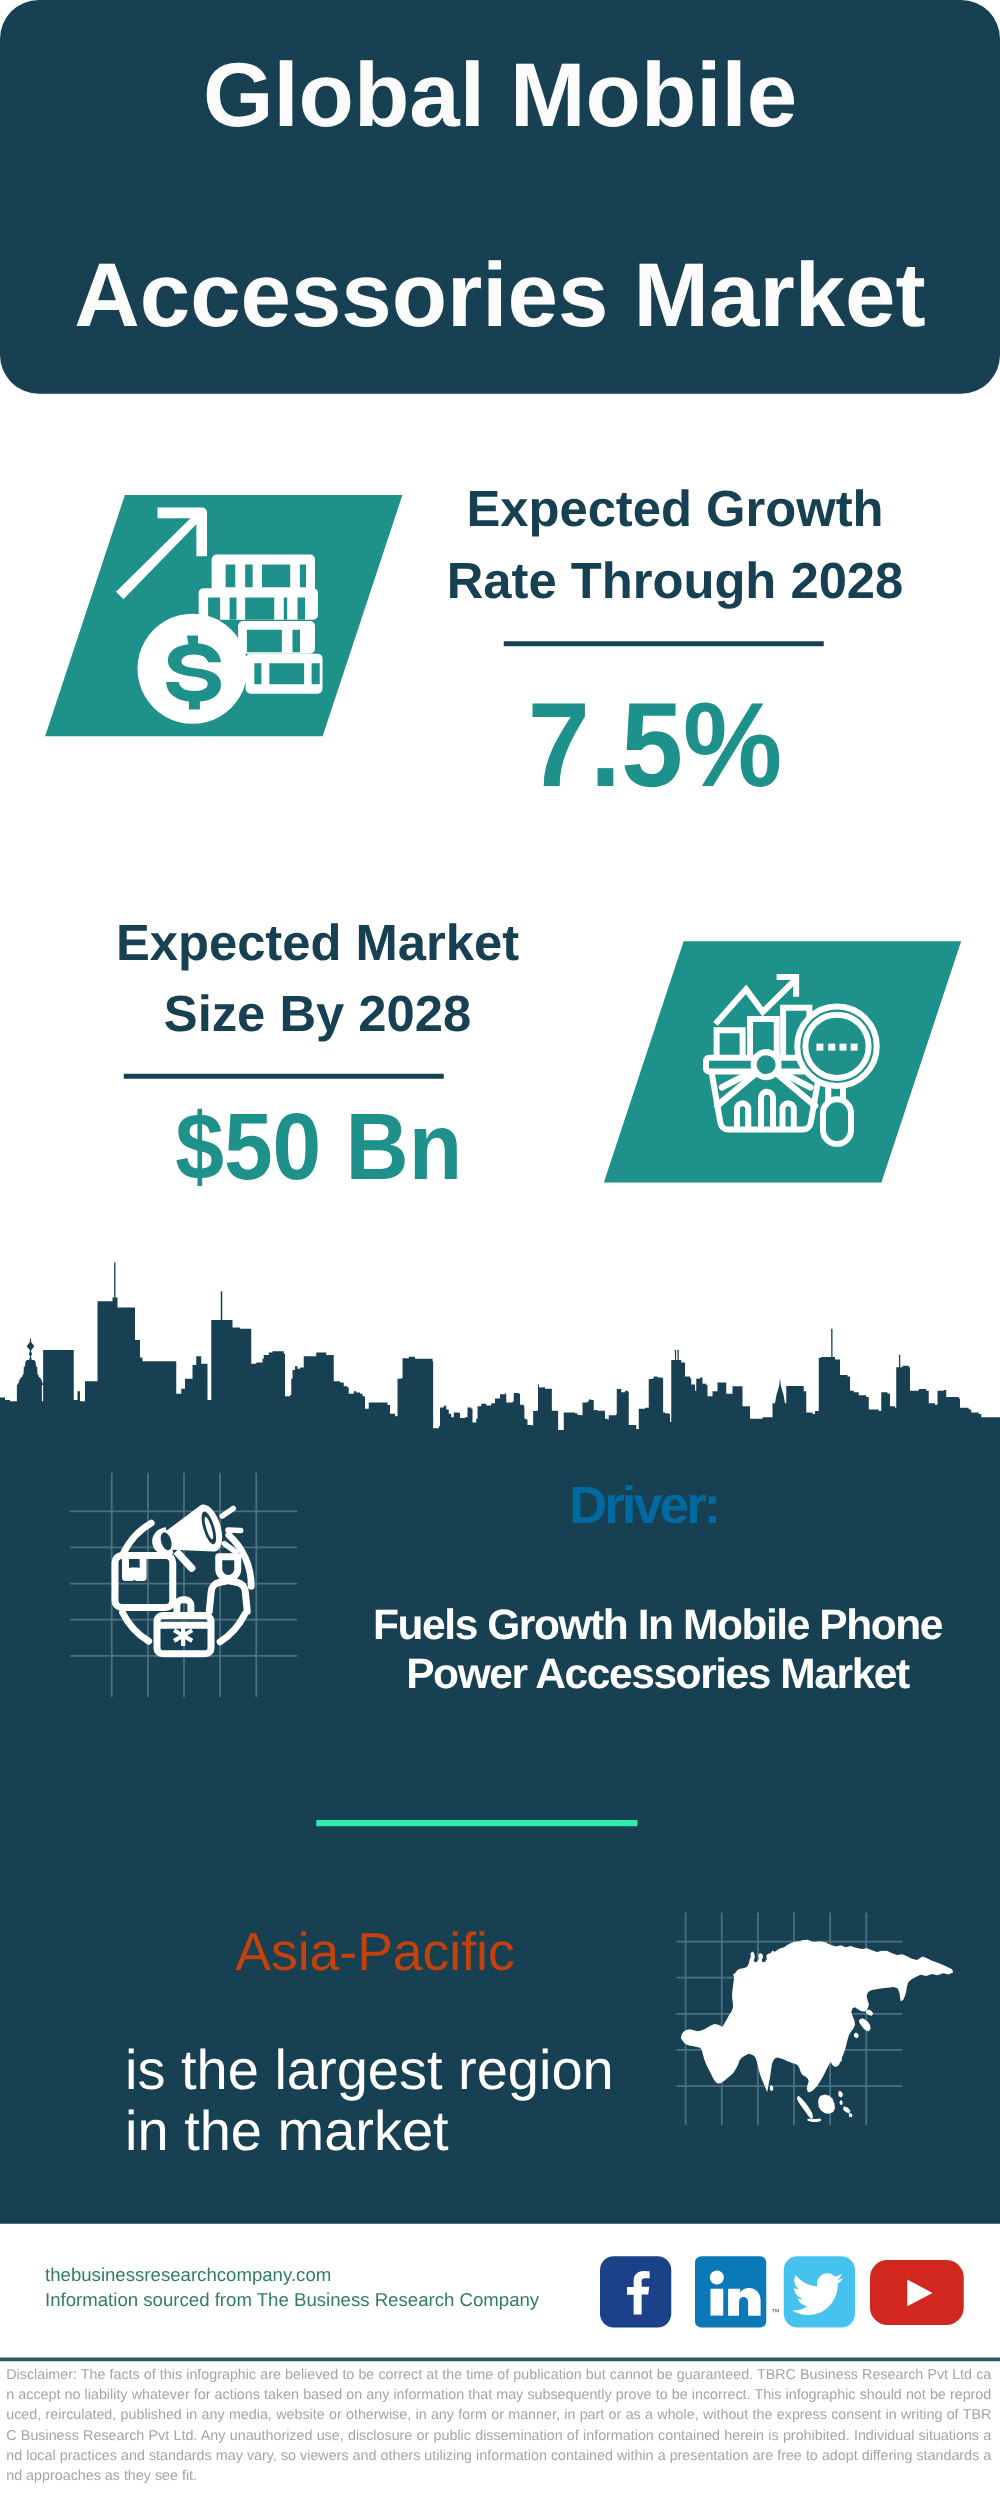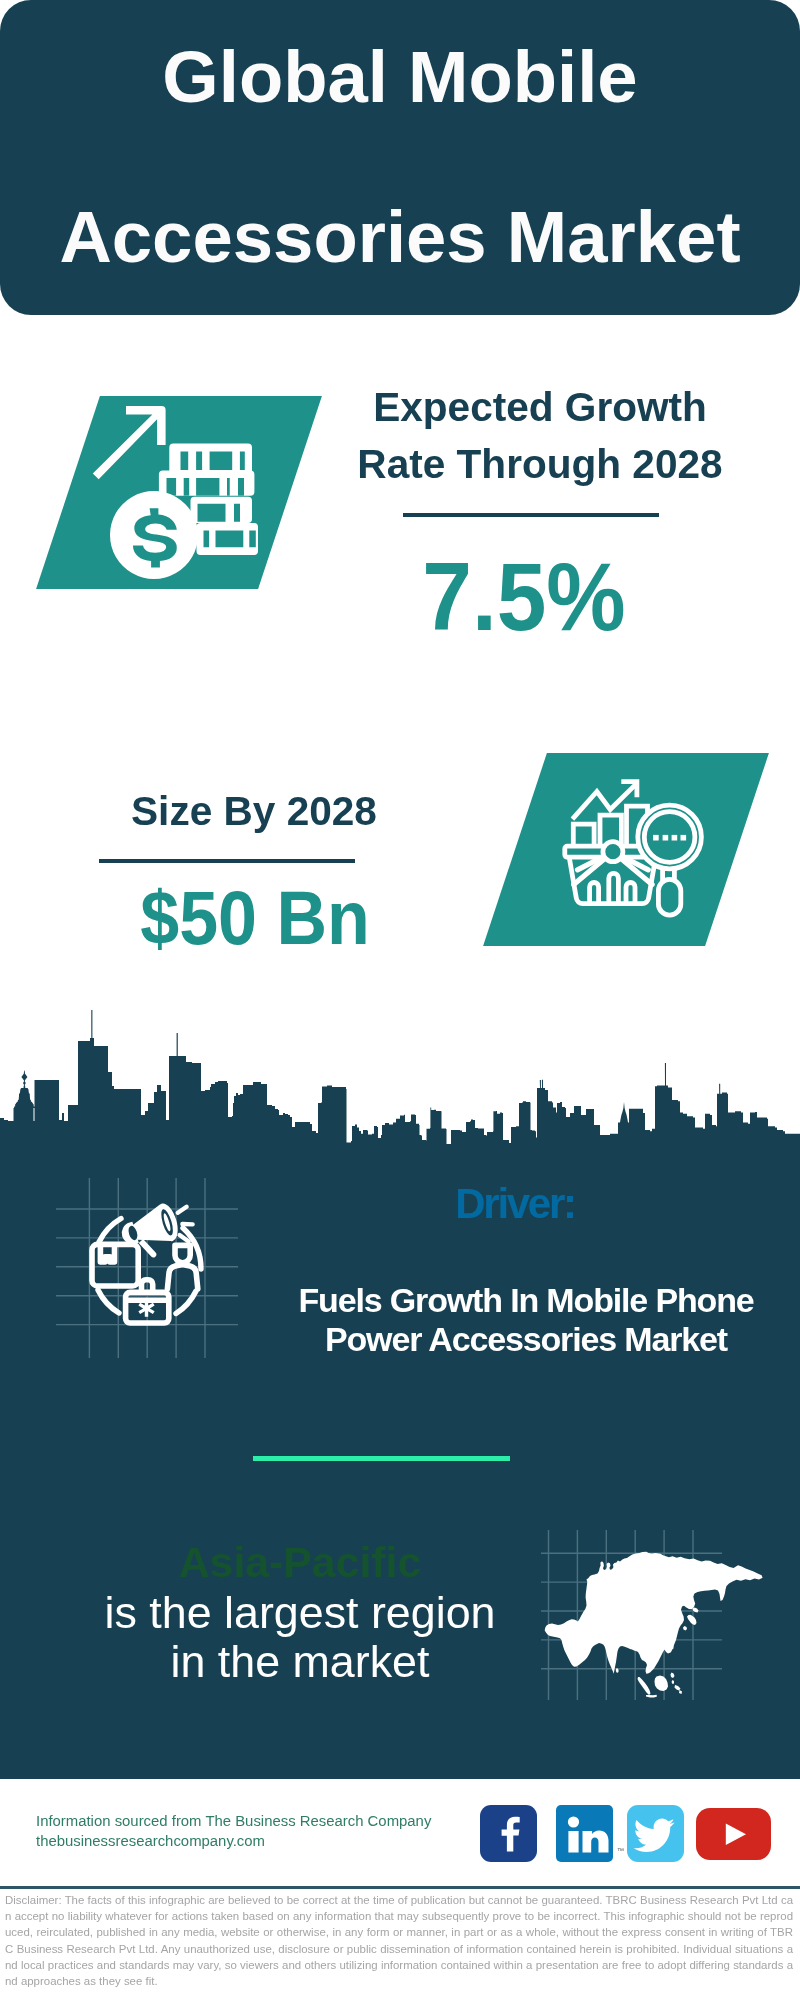--- a/index.html
+++ b/index.html
@@ -17,22 +17,22 @@
   .stat-rule{position:absolute;height:4px;background:#174152;}
   .stat-val{position:absolute;color:#1e918a;font-weight:bold;font-size:96px;line-height:96px;text-align:center;}
 
   
   .skyline{position:absolute;left:0;top:1005px;width:800px;height:140px;}
   .dark{position:absolute;left:0;top:1144px;width:800px;height:635px;background:#174152;}
 
   .drv-label{position:absolute;color:#0369a1;font-weight:bold;font-size:42px;letter-spacing:-2.3px;line-height:42px;text-align:center;}
   .drv-text{position:absolute;color:#ffffff;font-weight:bold;font-size:34px;letter-spacing:-1.15px;line-height:39.5px;text-align:center;}
   .mid-rule{position:absolute;height:4px;background:#2ceea8;}
-  .reg-name{position:absolute;color:#14532d;font-weight:bold;font-size:42.8px;line-height:44px;text-align:center;}
-  .reg-text{position:absolute;color:#ffffff;font-weight:normal;font-size:44.8px;line-height:49px;text-align:center;}
+  .reg-name{position:absolute;color:#c2410c;font-weight:normal;font-size:42.8px;line-height:44px;text-align:center;}
+  .reg-text{position:absolute;color:#ffffff;font-weight:normal;font-size:44.8px;line-height:49px;text-align:left;margin-top:44px;}
 
   
   .src{position:absolute;color:#2f7d66;font-size:14.9px;line-height:19.8px;white-space:nowrap;}
   .soc{position:absolute;top:1805px;width:57px;height:57px;display:block;overflow:visible;}
   .soc svg{display:block;}
   .tm{position:absolute;right:-11px;bottom:8px;font-size:7px;color:#555;}
   .divider{position:absolute;left:0;top:1886px;width:800px;height:3px;background:#2d5668;}
   .disc{position:absolute;left:5px;top:1892px;width:788px;color:#a5a5a5;font-size:11.45px;line-height:16.2px;text-align:justify;word-break:break-all;}
 </style>
 </head>
@@ -116,21 +116,21 @@
     <circle cx="109.6" cy="67" r="25.3" fill="none" stroke="#ffffff" stroke-width="4.8"></circle>
     <g fill="#ffffff">
       <rect x="93.1" y="64.9" width="5.6" height="5.6"></rect>
       <rect x="102.6" y="64.9" width="5.6" height="5.6"></rect>
       <rect x="111.6" y="64.9" width="5.6" height="5.6"></rect>
       <rect x="120.5" y="64.9" width="5.6" height="5.6"></rect>
     </g>
   </svg>
 
   <div class="stat-head" style="left:69px;top:726px;width:370px;">
-    <br>
+    <span>Expected Market</span><br>
     <span>Size By 2028</span>
   </div>
   <div class="stat-rule" style="left:99px;top:859px;width:256px;"></div>
   <div class="stat-val" style="left:70px;top:870px;width:370px;font-size:75.7px;transform:scaleX(0.925);transform-origin:50% 50%;">$50 Bn</div>
 
   <svg class="skyline" viewBox="0 0 800 140" preserveAspectRatio="none">
     <path d="M0,140L0,113L4,113L4,115L8,115L8,116L13,116L13.5,116L13.5,103L14.1,103L14.1,101.5L15.1,101.5L15.1,99.3L15.6,99.3L16,98.2L16.6,97.4L17.2,96.8L17.9,96.4L17.9,94.8L18.8,94.8L18.8,93L19,91L19,88.4L19.9,88.4L19.9,87.8L20.1,86.5L20.3,84.8L20.6,83.9L20.9,83.5L21.3,83.1L21.6,82.9L23.55,82.9L23.55,81.3L23.9,81.3L23.9,79.2L23.3,79.2L23.3,76.9L23.9,76.9L23.9,75.2L21.4,71.9L23.9,68.6L23.9,67L24.4,65L24.9,67L24.9,68.6L27.4,71.9L24.9,75.2L24.9,76.9L25.5,76.9L25.5,79.2L24.9,79.2L24.9,81.3L25.25,81.3L25.25,82.9L27.2,82.9L27.5,83.1L27.9,83.5L28.2,83.9L28.5,84.8L28.7,86.5L28.9,87.8L28.9,88.4L29.8,88.4L29.8,91L30,93L30,94.8L30.9,94.8L30.9,96.4L31.6,96.8L32.2,97.4L32.8,98.2L33.2,99.3L33.7,99.3L33.7,101.5L34.7,101.5L34.7,103L33.5,103L33.5,116L34.5,116L34.5,75L59,75L59,115L62,115L62,108L64,108L64,116L68,116L68,100L78,100L78,36L90,36L90,33L91.3,33L91.3,5L92.4,5L92.4,33L94,33L94,41L108,41L108,67L112,67L112,81L114,81L114,84L141,84L141,110L145,110L145,106L148,106L148,98L154,98L154,87L157,87L157,80L161,80L161,86L166,86L166,115L169,115L169,51L176.6,51L176.6,28L177.8,28L177.8,51L186,51L186,57L192,57L192,58L201,58L201,86L205,86L205,85L210,85L210,82L211,82L211,79L215,79L215,77L218,77L218,76L227,76L227,78L228,78L228,112L232,112L232,111L233,111L233,98L234,98L234,91L236,91L236,88L238,88L238,90L240,90L240,89L243,89L243,80L253,80L253,77L261,77L261,79L267,79L267,100L272,100L272,101L275,101L275,104L278,104L278,105L279,105L279,110L283,110L283,108L285,108L285,109L288,109L288,110L290,110L290,112L292,112L292,122L295,122L295,117L310,117L310,119L312,119L312,126L316,126L316,128L318,128L318,98L321,98L321,97.5L322,97.5L322,81.5L327,81.5L327,80.4L332,80.4L332,82L346,82L346,84L346.5,84L346.5,137.5L351,137.5L351,136L352,136L352,121L355,121L355,119.6L357,119.6L357,122.5L359,122.5L359,126L361,126L361,128.7L363,128.7L363,125L367,125L367,125.4L368,125.4L368,129.4L372,129.4L372,128.7L374,128.7L374,120.9L377,120.9L377,122L378,122L378,133L381,133L381,130L382,130L382,120L385,120L385,118L389,118L389,119.4L393,119.4L393,117.5L396,117.5L396,113.7L400,113.7L400,110.4L404,110.4L404,109.7L405,109.7L405,116.9L410,116.9L410,116.2L411,116.2L411,109.4L415,109.4L415,110L416,110L416,118.7L419,118.7L419,120L419.5,120L419.5,130L421,130L421,130.6L422,130.6L422,135L426,135L426,135.6L426.5,135.6L426.5,123.7L430,123.7L430,123L430.4,123L430.4,102.5L431.2,102.5L431.2,105L434,105L434,104.7L436,104.7L436,106L441,106L441,106.2L441.5,106.2L441.5,123.5L446,123.5L446,124L446.5,124L446.5,140L451,140L451,125L460,125L460,125.6L462,125.6L462,126.9L465,126.9L465,127.1L466,127.1L466,116.9L470,116.9L470,116.2L471,116.2L471,114.6L473,114.6L473,115L475,115L475,123L478,123L478,123.5L484,123.5L484,130L486,130L486,130.6L487,130.6L487,127.1L493,127.1L493,126.2L493.4,126.2L493.4,106.2L496,106.2L496,106L497,106L497,108.7L500,108.7L500,107.5L502,107.5L502,108.1L503,108.1L503,135L509,135L509,138.1L511,138.1L511,121.9L516,121.9L516,121.2L519,121.2L519,98.1L522,98.1L522,97.5L523,97.5L523,96.2L526,96.2L526,96.9L530,96.9L530,97.5L530.5,97.5L530.5,125L532,125L532,125.6L535,125.6L535,126.2L536,126.2L536,132.5L537,132.5L537,83L540,83L539.8,75L540.9,75L540.9,83L542,83L541.9,74.7L543,74.7L543,83L545,83L545,85L548,85L548,96.2L552,96.2L552,97.5L553,97.5L553,102.5L556,102.5L556,107.5L557,107.5L557,98L560,98L560,97L562,97L562,102L565,102L565,103L566,103L566,112L570,112L570,108L574,108L574,101L581,101L581,110L586,110L586,104L594,104L594,120L600,120L600,130L610,130L610,128.7L618,128.7L618,117.5L620,117.5L620.6,114L621.4,110L622.4,107L623.4,103L624,97L624.6,103L625.6,107L626.6,110L627.4,114L628,117.5L629,117.5L629,103.7L643,103.7L643,108L645,108L645,125L650,125L650,126.2L652,126.2L652,123.7L655,123.7L655,81.2L657,81.2L657,80.5L663,80.5L665,80.5L664.9,58L666,58L666,80.5L668,80.5L668,82.5L672,82.5L672,95L678,95L678,96.2L680,96.2L680,107.5L683,107.5L683,108.7L687,108.7L687,111.2L693,111.2L693,112.5L695,112.5L695,122.5L703,122.5L703,123.7L705,123.7L705,108.7L710,108.7L710,110L712,110L712,120L716,120L716,121.2L717,121.2L717,88.7L719.2,88.7L719.1,78.7L720.2,78.7L720.2,88.7L722,88.7L722,87.5L727,87.5L727,88.7L728,88.7L728,107.5L735,107.5L735,106.2L741,106.2L741,107.5L743,107.5L743,117.5L748,117.5L748,118.7L750,118.7L750,107.5L755,107.5L755,107L757,107L757,112.5L767,112.5L767,113.7L768,113.7L768,121.2L775,121.2L775,122.5L777,122.5L777,125L783,125L783,126.2L785,126.2L785,128.7L800,128.7L800,140Z" fill="#174152"></path>
   </svg>
   <div class="dark"></div>
 
@@ -204,22 +204,22 @@
     </g>
     <path d="M41.3,33 40.5,30.5 42.5,29 44,27 46,26 48.5,25.5 51.5,24.5 53,22 53.6,19 54.6,16.5 54.4,13.5 56,12.2 57.4,13.8 57.9,16.8 57,19.2 58,21 60,20.2 61,17.8 60.6,15 62,13.4 64,14.3 64.5,16.8 63.4,18.8 64,20.8 66,20.3 67.4,18.3 67,15.4 68.4,14 70.4,13.5 71.9,11.6 74,12.4 76.4,10.6 78.4,9.6 81,9 83.5,7.2 86.3,5.6 89.5,4.4 93.3,3.9 96.5,2.9 100.3,2.8 102.6,3.9 105.6,4.5 109.6,4 114.4,4.8 117.6,6.6 123,8.2 126.6,7.2 130.6,8.7 134.6,7.7 138.6,9.2 143.4,10.2 147.6,9.5 151.6,11.2 155.6,12.6 159.6,11.6 164,11.8 167.6,13.6 171.6,15 175.8,14.3 179.6,16 183.6,18 187.6,19 192,16.2 195.6,17.6 199.6,19.5 203.6,21 207.6,22.5 211.6,24.4 215.6,26.3 216.6,28.8 213,30.6 208.5,29.6 204,31.2 199.5,30.2 195,31.8 190.5,30.8 186.5,32.6 183,34.6 180.5,37 179.5,40.5 179,44 178,47.5 176.5,51 174.5,52 174,48.5 173.5,45 172,41.5 169,40.6 165.5,41 162,41.4 158.5,41.8 155,42.3 151.5,43 148.5,44.5 147.2,47.5 148,51 149.2,54.5 148,58 145.8,60.2 143,60 140.3,58.4 138,56.8 136,57.6 135,60.8 136.2,64.2 137.6,67.6 138,71 136.6,74 134.6,76.6 133,79.6 132,83 131,87 130,91 128.4,95 126.8,99 125.6,102 124.6,103.5 122,104.5 120,103 118.5,100.5 117,103 115.5,106 114,109 112.5,112 111,114.5 109.5,117 108,119.5 106,121.5 104,123.5 102,124.6 100.3,124.8 99.5,122 100,119 101,116 100,113.5 98,112 96,111 94.5,108.5 93.5,105.5 92,103 90,102 88,101.5 86,100.5 84,100 82,99 80,98.2 78,97.5 76,97 74,97.5 72.5,99.5 71.5,102.5 71,106 70.5,109.5 70,113 69.2,117 68.4,121 67.8,124.8 66.5,121.5 65,118 63.5,114.5 62.2,111 61.2,107.5 60.4,104 59.6,100.5 58.6,97.5 57.2,95.5 55,94.5 53,94 51,95 49,96 47,97.5 45.5,99.5 44.5,102.5 43,105.5 41.2,108.5 39,111 36.5,113 33.5,115.5 30.5,117.5 28,117.8 26,116 24.5,113.5 23,110.5 21.5,107.5 20,104.5 18.5,101.5 17.3,98 16.3,94.5 15.5,91 14,89.2 11.5,88.5 9,88 6.5,87.5 4,87 2,86 0.3,84 -1.3,81.5 -0.8,78.8 0.5,76.5 3,75 6,74.4 9,75.2 12,76 15,75.4 18,74.2 20.5,72.6 23,71.2 25.5,70.2 28,70.6 30.5,71.6 31.8,72.6 33.5,70 35.3,66.5 37.3,63 39.3,60 40.5,56.5 40.2,52.5 39.6,48.5 39.8,44.5 40.4,40 Z" fill="#ffffff"></path>
     <path d="M146.5,67 148.5,68.5 150,71 150.5,74 149,76 147,75.5 145,74 143.5,72 142,70 141,67.5 142.5,66 144.5,65.8 Z M148.5,58.5 151,59.5 152.5,61.5 151.5,63.5 149,63 147,61.5 146.5,59.5 Z M138.5,77 140.5,78 141,80 139.5,81.5 137.5,80.5 137,78.5 Z M126,95.5 127.5,96.5 127.5,99.5 126,100.5 125,98.5 Z M71,119 72.5,120.5 72.5,123 71,124 69.8,122 70,120 Z M93.5,128 96,130.5 99,134 101.5,137.5 103.5,141 104.5,144.5 103,146 100.5,143.5 98,140 95.5,136.5 93,133 91.5,130 92,128 Z M100,147.5 104,148.5 108,148.5 111,147.5 110.5,145.8 107,146.2 103,146 100,146 Z M110.5,127.5 114,126.5 117.5,127.5 120,130 121.5,133.5 122,137.5 120.5,140.5 117.5,142 114,141.5 111,139.5 109,136.5 108.5,132.5 109,129.5 Z M125.5,123.5 127.5,124.5 128.5,127 127,129 125,128 124.5,125.5 Z M126.5,131 128,132 128,134.5 126.5,135 125.5,133 Z M129,136 132,137 134.5,139.5 133,141.5 130.5,140.5 128.5,138.5 Z M133.5,141 136,142.5 135.5,145 133,144 Z" fill="#ffffff"></path>
   </svg>
   <div class="reg-text" style="left:100px;top:1588px;width:400px;">
     <span>is the largest region</span><br>
     <span>in the market</span>
   </div>
 
   <div class="src" style="left:36px;top:1812px;">
+    <div>thebusinessresearchcompany.com</div>
     <div>Information sourced from The Business Research Company</div>
-    <div>thebusinessresearchcompany.com</div>
   </div>
 
   <a class="soc" style="left:480px;background:#1b4289;border-radius:11px;">
     <svg viewBox="0 0 57 57" width="57" height="57">
         <path d="M33.3,46.5 V30.6 h5.3 l0.8,-6.2 h-6.1 v-3.9 c0,-1.8 0.5,-3 3.1,-3 l3.3,0 v-5.5 c-0.6,-0.1 -2.5,-0.3 -4.8,-0.3 c-4.8,0 -8,2.9 -8,8.2 v4.6 h-5.3 v6.2 h5.3 v15.9 Z" fill="#ffffff"></path>
       </svg>
   </a>
   <a class="soc" style="left:556px;background:#0a79b7;border-radius:5px;">
     <svg viewBox="0 0 57 57" width="57" height="57">
       <circle cx="17.5" cy="17" r="5.6" fill="#ffffff"></circle>

